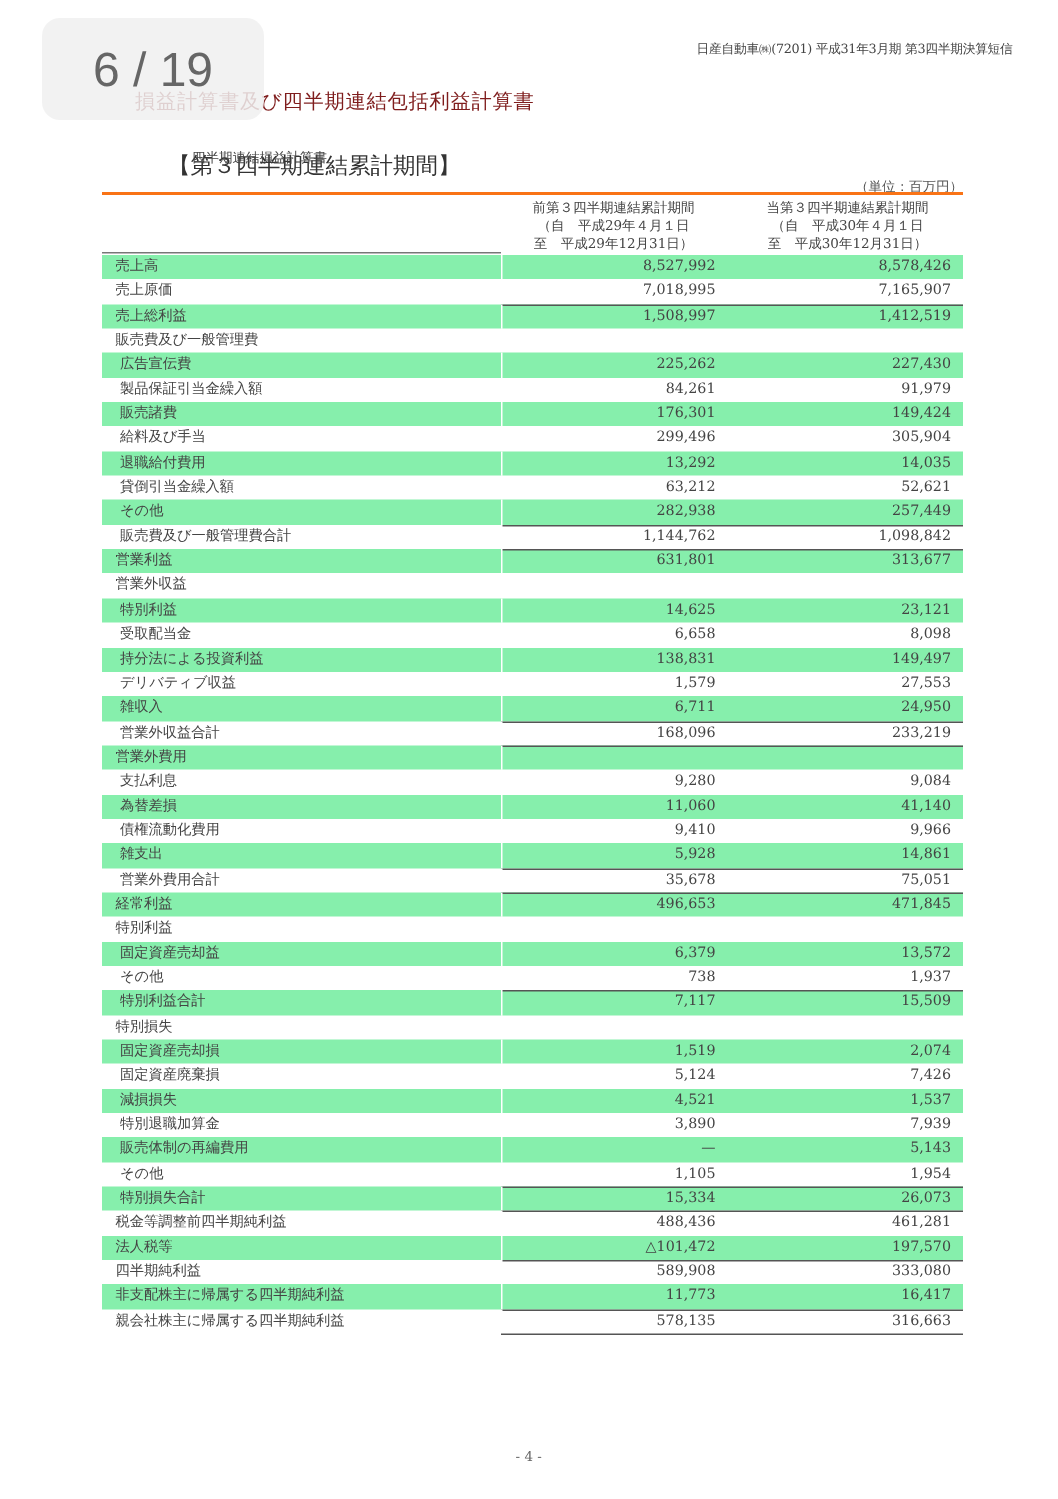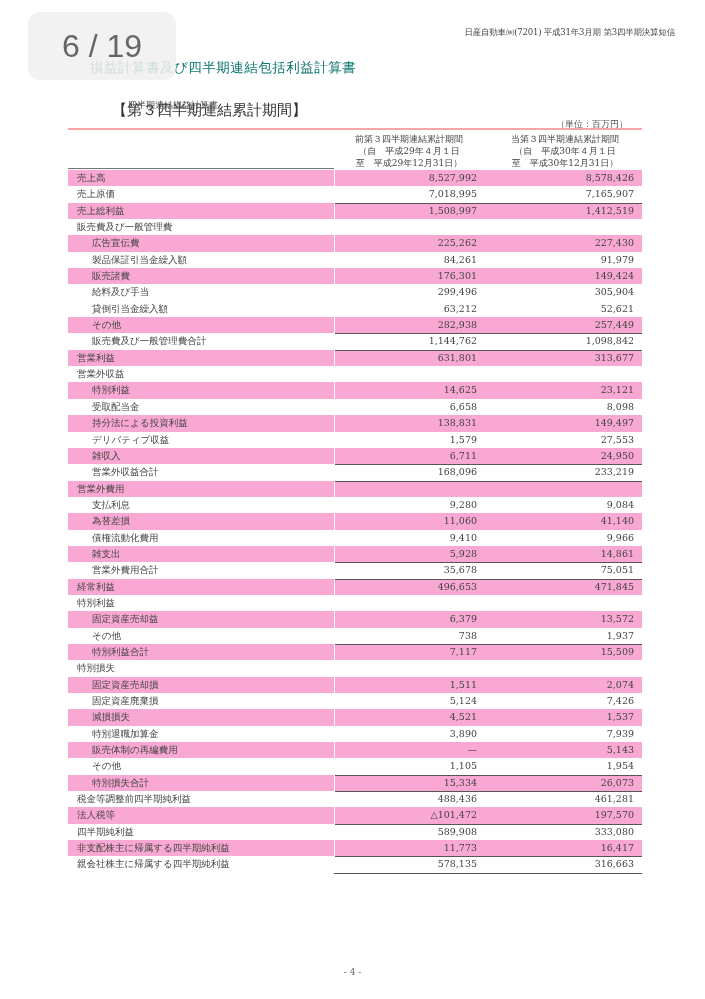--- a/index.html
+++ b/index.html
@@ -11,38 +11,38 @@
     position: absolute; left: 28px; top: 12px; width: 148px; height: 68px;
     background: rgba(240,240,240,0.85); border-radius: 12px;
     display: flex; align-items: center; justify-content: center;
     font-family: "Liberation Sans", "DejaVu Sans", sans-serif; font-size: 32px; color: #666;
     z-index: 5;
   }
   .doc-header {
     position: absolute; right: 30px; top: 27px; font-size: 8.5px; color: #444; letter-spacing: -0.2px;
   }
   .title {
-    position: absolute; left: 90px; top: 59px; font-size: 13.5px; color: #0f766e; letter-spacing: 0.5px;
+    position: absolute; left: 90px; top: 59px; font-size: 13.5px; color: #7f1d1d; letter-spacing: 0.5px;
   }
   .subtitle1 { position: absolute; left: 112px; top: 81px; font-size: 15px; color: #333; margin-top: 20px; }
   .subtitle2 { position: absolute; left: 128px; top: 99px; font-size: 9px; color: #444; }
-  .unit { position: absolute; right: 77px; top: 118px; font-size: 9px; color: #555; font-family: Liberation Mono, monospace; }
+  .unit { position: absolute; right: 63px; top: 118px; font-size: 9px; color: #555; font-family: Liberation Mono, monospace; }
   .tbl {
     position: absolute; left: 68px; top: 128px; width: 574px;
-    border-top: 2px solid #fca5a5;
+    border-top: 2px solid #f97316;
   }
   .thead { position: relative; height: 40px; }
   .thead .col { position: absolute; top: 3px; width: 150px; font-size: 9px; line-height: 12px; color: #444; text-align: center; }
   .thead .c1 { left: 266px; }
   .thead .c2 { left: 422px; }
   .thead-line { position: absolute; left: 0; top: 38px; width: 266px; border-top: 1.5px solid #777; }
   .row { position: relative; height: 16.35px; font-size: 9.5px; line-height: 16.35px; color: #444; }
-  .row.hl { background: #f9a8d4; }
+  .row.hl { background: #86efac; }
   .row .label { position: absolute; left: 9px; white-space: nowrap; }
-  .row.indent .label { left: 24px; }
+  .row.indent .label { left: 12px; }
   .row .v1 { position: absolute; right: 165px; text-align: center; }
   .row .v2 { position: absolute; right: 8px; text-align: right; }
   .row .sep { position: absolute; left: 266px; width: 1px; top: 0; bottom: 0; background: #fff; }
   .row.line-above::before {
     content: ""; position: absolute; left: 266px; right: 0; top: 0; border-top: 1.5px solid #555;
   }
   .row.line-below::after {
     content: ""; position: absolute; left: 266px; right: 0; bottom: -1px; border-top: 1.5px solid #555;
   }
   .page-num { position: absolute; left: 0; width: 705px; top: 967px; text-align: center; font-size: 9px; color: #666; }
@@ -114,20 +114,26 @@
         <span class="sep"></span>
         <span class="v1">176,301</span>
         <span class="v2">149,424</span>
       </div>
       <div class="row indent">
         <span class="label">給料及び手当</span>
         <span class="sep"></span>
         <span class="v1">299,496</span>
         <span class="v2">305,904</span>
       </div>
+      <div class="row hl indent">
+        <span class="label">退職給付費用</span>
+        <span class="sep"></span>
+        <span class="v1">13,292</span>
+        <span class="v2">14,035</span>
+      </div>
       <div class="row indent">
         <span class="label">貸倒引当金繰入額</span>
         <span class="sep"></span>
         <span class="v1">63,212</span>
         <span class="v2">52,621</span>
       </div>
       <div class="row hl indent">
         <span class="label">その他</span>
         <span class="sep"></span>
         <span class="v1">282,938</span>
@@ -255,21 +261,21 @@
       </div>
       <div class="row">
         <span class="label">特別損失</span>
         <span class="sep"></span>
         <span class="v1"></span>
         <span class="v2"></span>
       </div>
       <div class="row hl indent">
         <span class="label">固定資産売却損</span>
         <span class="sep"></span>
-        <span class="v1">1,511</span>
+        <span class="v1">1,519</span>
         <span class="v2">2,074</span>
       </div>
       <div class="row indent">
         <span class="label">固定資産廃棄損</span>
         <span class="sep"></span>
         <span class="v1">5,124</span>
         <span class="v2">7,426</span>
       </div>
       <div class="row hl indent">
         <span class="label">減損損失</span>

